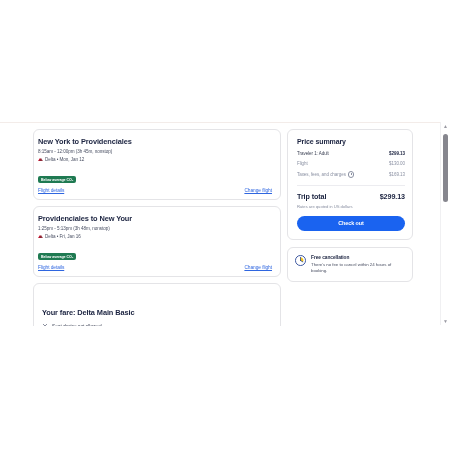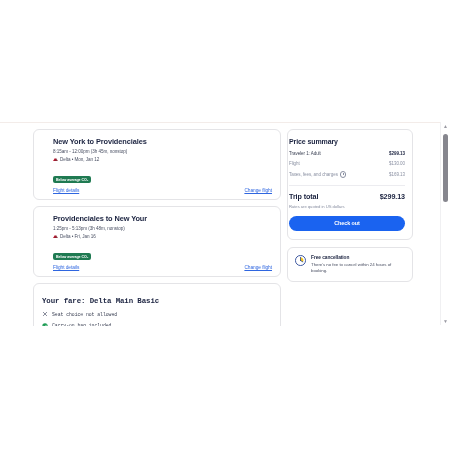--- a/index.html
+++ b/index.html
@@ -41,21 +41,21 @@
   }
 
   
   .card {
     background: #ffffff;
     border: 1px solid #e4e4e7;
     border-radius: 6px;
     box-sizing: border-box;
   }
   .flight-card {
-    padding: 7px 8px 6px 19px;
+    padding: 7px 8px 6px 4px;
     margin-bottom: 6px;
   }
   .flight-title {
     font-size: 7.4px;
     font-weight: bold;
     color: #1b2340;
     letter-spacing: -0.1px;
     margin-bottom: 3px;
   }
   .flight-times {
@@ -113,22 +113,21 @@
     align-items: center;
   }
   .link {
     font-size: 4.8px;
     color: #2f66e0;
     letter-spacing: -0.05px;
   }
 
   
   .fare-card {
-    padding: 13px 8px 10px 8px;
-    font-family: Liberation Mono, monospace;
+    padding: 24px 8px 10px 8px;
   }
   .fare-title {
     font-size: 7.4px;
     font-weight: bold;
     color: #1b2340;
     letter-spacing: -0.1px;
     margin-bottom: 6px;
   }
   .fare-row {
     display: flex;
@@ -141,21 +140,21 @@
   }
   .fare-row:last-child { margin-bottom: 0; }
   .fi {
     width: 6px; height: 6px;
     flex: 0 0 auto;
     display: block;
   }
 
   
   .price-card {
-    padding: 8px 7px 8px 1px;
+    padding: 8px 7px 8px 9px;
     margin-bottom: 7px;
   }
   .ps-title {
     font-size: 7px;
     font-weight: bold;
     color: #1b2340;
     letter-spacing: -0.1px;
     margin-bottom: 6px;
   }
   .ps-row {

